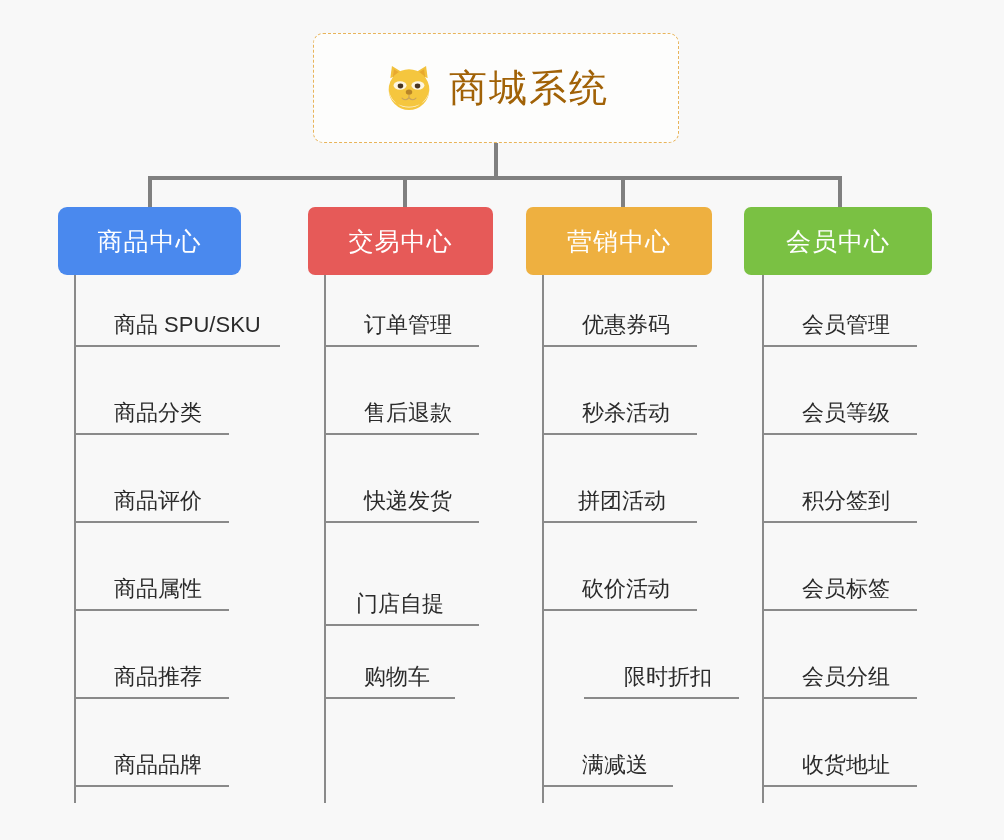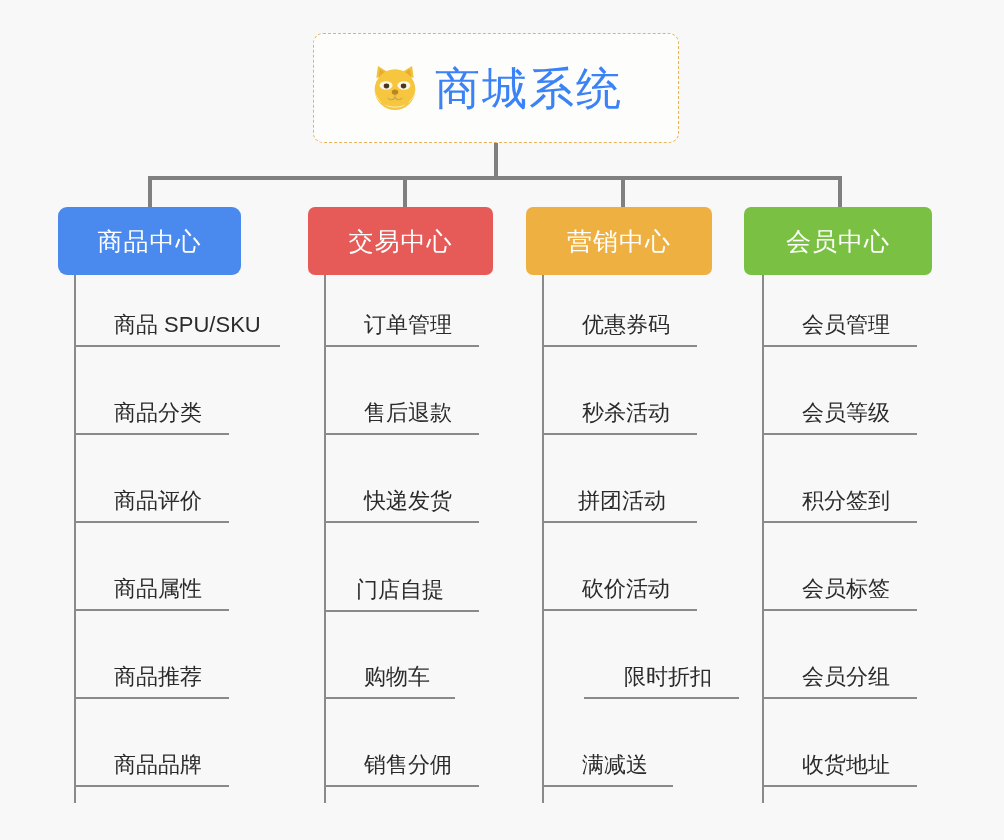--- a/index.html
+++ b/index.html
@@ -30,22 +30,22 @@
     box-sizing: border-box;
     background: #fdfdfc;
     border: 1px dashed #e8b45a;
     border-radius: 10px;
     display: flex;
     align-items: center;
     justify-content: center;
     gap: 14px;
   }
   .root-title {
-    font-size: 45px;
-    color: #3b82f6;
+    font-size: 38px;
+    color: #a16207;
     letter-spacing: 2px;
     line-height: 1;
   }
 
   .dog-icon {
     width: 52px;
     height: 52px;
     position: relative;
     flex: 0 0 auto;
   }
@@ -174,29 +174,26 @@
 
   <div class="leaf" style="left:324px; top:259px; width:155px;">
     <span class="leaf-label">订单管理</span>
   </div>
   <div class="leaf" style="left:324px; top:347px; width:155px;">
     <span class="leaf-label">售后退款</span>
   </div>
   <div class="leaf" style="left:324px; top:435px; width:155px;">
     <span class="leaf-label">快递发货</span>
   </div>
-  <div class="leaf" style="left:324px; top:524px; width:155px;padding-left:32px;">
+  <div class="leaf" style="left:324px; top:538px; width:155px;padding-left:32px;">
     <span class="leaf-label">门店自提</span>
   </div>
   <div class="leaf" style="left:324px; top:611px; width:131px;">
     <span class="leaf-label">购物车</span>
   </div>
-  <div class="leaf" style="left:324px; top:699px; width:155px;">
-    <span class="leaf-label">销售分佣</span>
-  </div>
 
   <div class="cat-box" style="left:526px; top:207px; width:186px; background:#eeb040;">
     <span>营销中心</span>
   </div>
   <div class="trunk" style="left:542px; top:275px; height:528px;"></div>
 
   <div class="leaf" style="left:542px; top:259px; width:155px;">
     <span class="leaf-label">优惠券码</span>
   </div>
   <div class="leaf" style="left:542px; top:347px; width:155px;">

